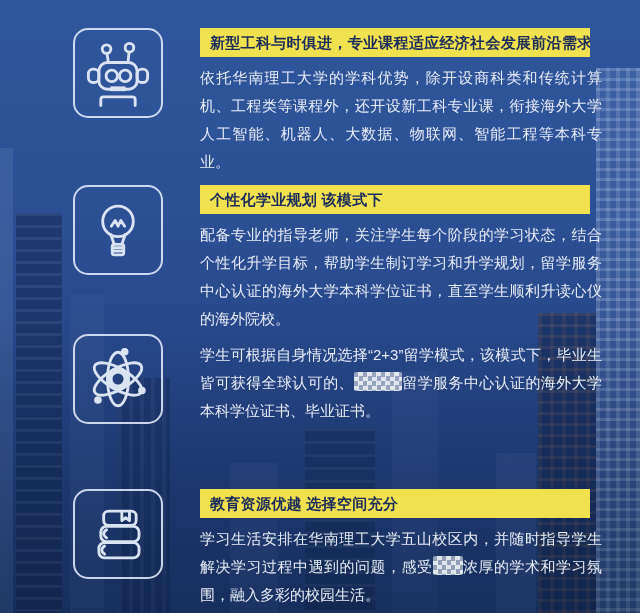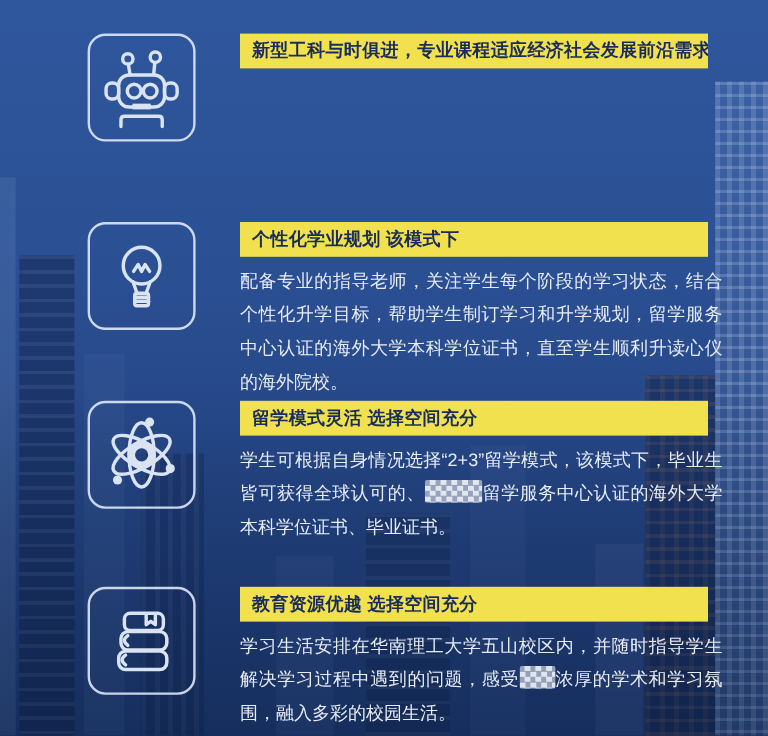--- a/index.html
+++ b/index.html
@@ -100,20 +100,21 @@
           <rect x="65" y="41" width="11" height="14" rx="5"></rect>
           <circle cx="38.5" cy="48" r="6"></circle>
           <circle cx="52.5" cy="48" r="6"></circle>
           <path d="M27 79 V73 Q27 70 30 70 H60 Q63 70 63 73 V79"></path>
         </g>
         <rect class="icon-fill" x="37" y="59" width="16" height="5"></rect>
       </svg>
     </div>
     <div class="content">
       <span class="hl-bar">新型工科与时俱进，专业课程适应经济社会发展前沿需求</span>
+      <p class="body-text">依托华南理工大学的学科优势，除开设商科类和传统计算机、工程类等课程外，还开设新工科专业课，衔接海外大学人工智能、机器人、大数据、物联网、智能工程等本科专业。</p>
     </div>
   </section>
 
   <section class="feature" style="top:185px;">
     <div class="icon-box">
       <svg viewBox="0 0 90 90">
         <g class="icon-stroke">
           <circle cx="45" cy="36" r="16"></circle>
           <path d="M38 41 L42 35 L45 41 L48 35 L52 41"></path>
           <path d="M37.5 50 L41 60"></path>
@@ -138,21 +139,20 @@
           <ellipse cx="45" cy="45" rx="28" ry="11" transform="rotate(30 45 45)"></ellipse>
           <ellipse cx="45" cy="45" rx="28" ry="11" transform="rotate(90 45 45)"></ellipse>
           <circle cx="45" cy="45" r="9" style="stroke-width:6.5;"></circle>
         </g>
         <circle class="icon-fill" cx="52" cy="16.5" r="4"></circle>
         <circle class="icon-fill" cx="24" cy="67" r="4"></circle>
         <circle class="icon-fill" cx="70" cy="57" r="4"></circle>
       </svg>
     </div>
     <div class="content">
-      <span class="hl-bar">留学模式灵活 选择空间充分</span>
       <p class="body-text"><span>学生可根据自身情况选择“2+3”留学模式，该模式下，毕业生皆可获得全球认可的、</span><span class="mosaic w48"></span><span>留学服务中心认证的海外大学本科学位证书、毕业证书。</span></p>
     </div>
   </section>
 
   <section class="feature" style="top:489px;">
     <div class="icon-box">
       <svg viewBox="0 0 90 90">
         <g class="icon-stroke">
           <rect x="30" y="21" width="34" height="15" rx="5"></rect>
           <path d="M49 22 V31 L53 28 L57 31 V22"></path>

